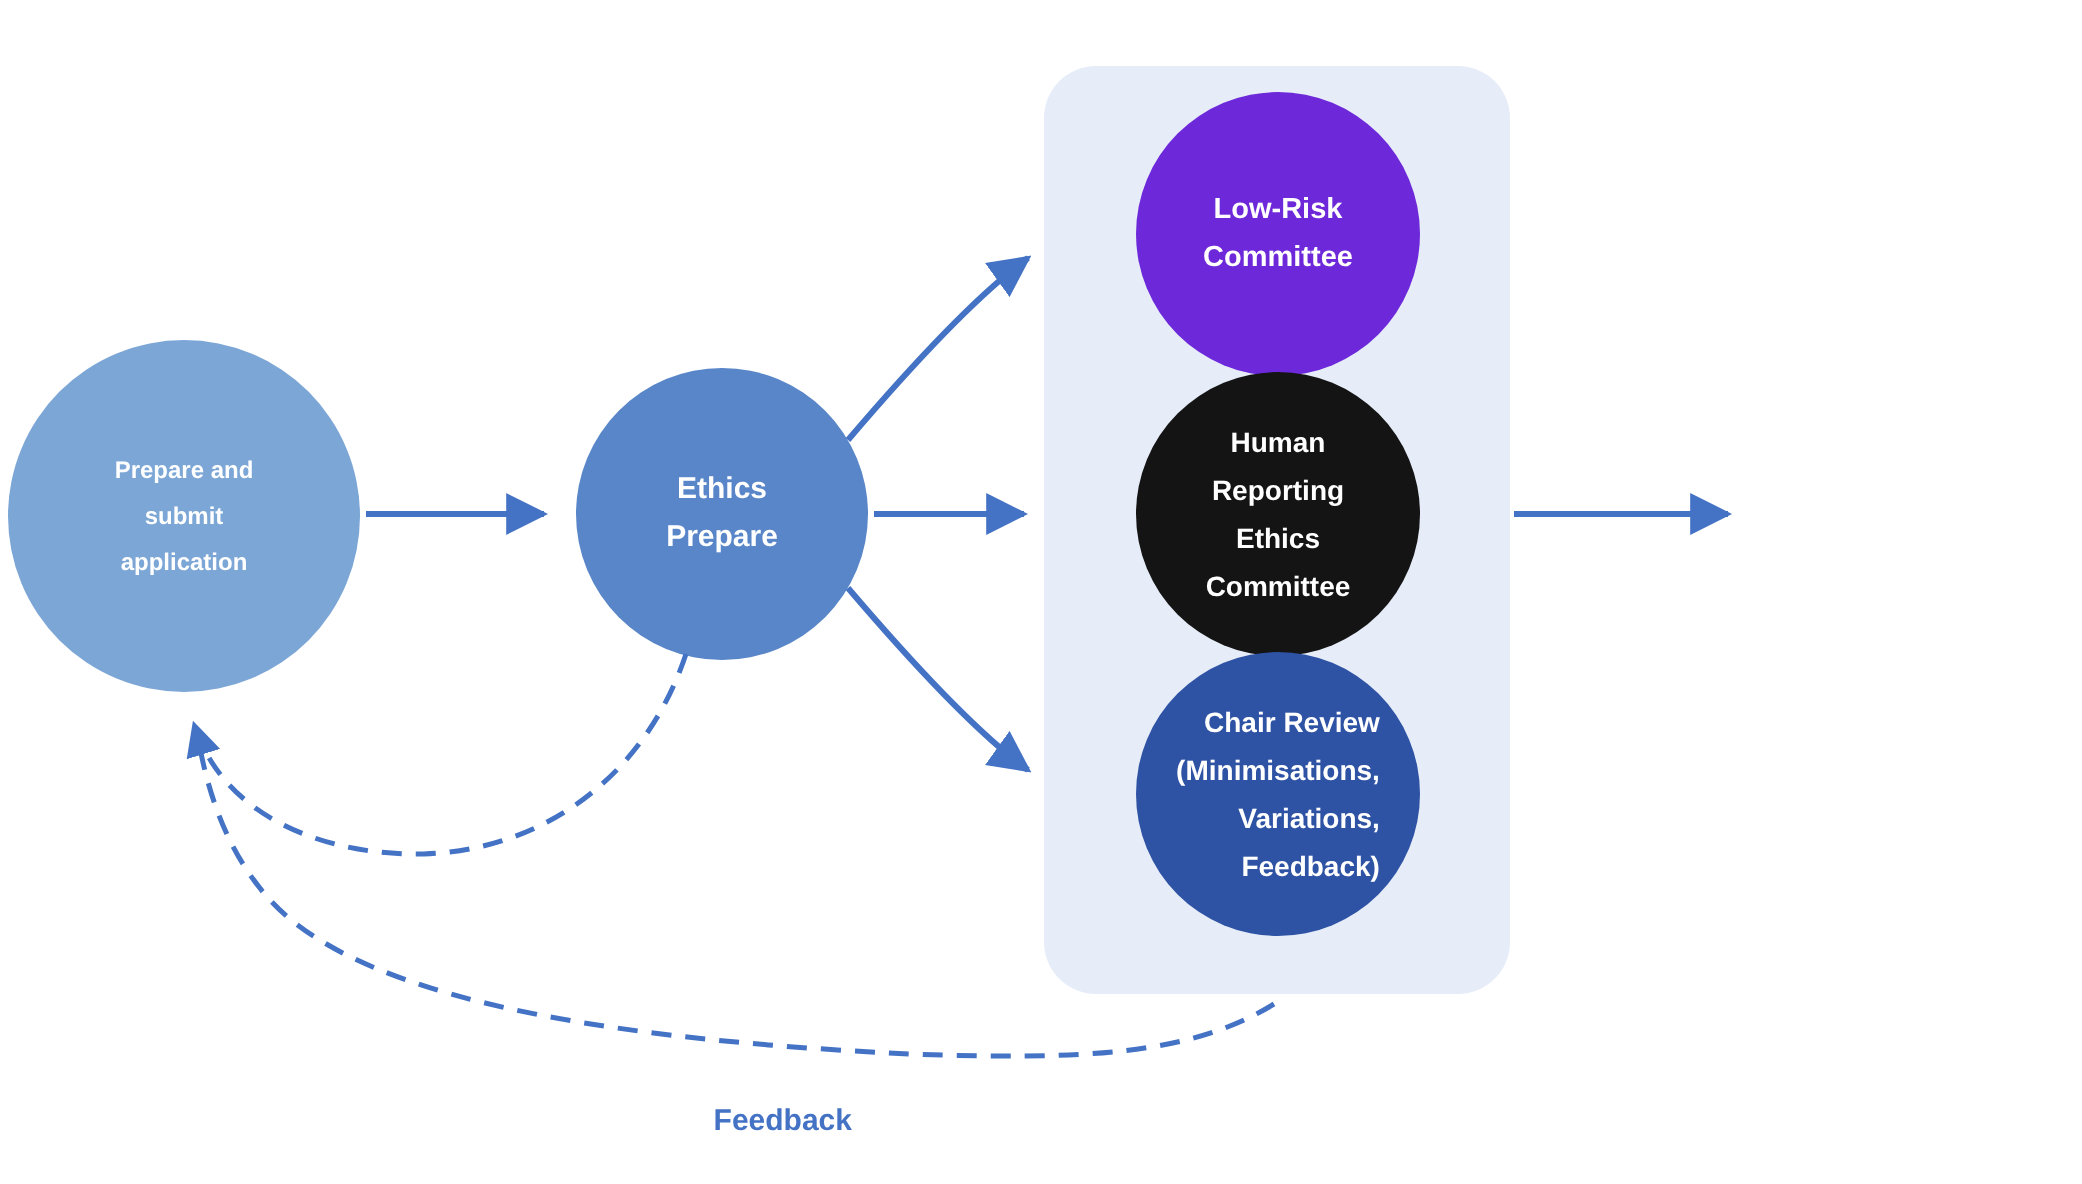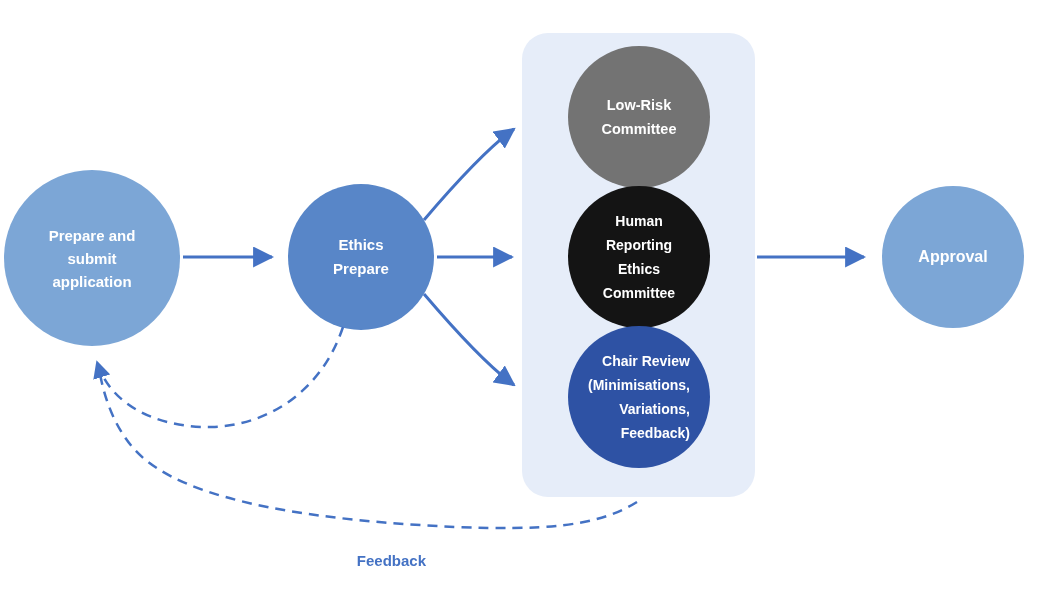--- a/index.html
+++ b/index.html
@@ -10,21 +10,21 @@
   .panel{
     position:absolute;left:522px;top:33px;width:233px;height:464px;
     border-radius:26px;background:#E6EDF9;
   }
   .node{
     position:absolute;border-radius:50%;
     display:flex;align-items:center;justify-content:center;text-align:center;
     color:#ffffff;font-weight:bold;
   }
   .node .label span{display:block;}
-  .node-prepare{left:4px;top:170px;width:176px;height:176px;font-size:15px;line-height:23px;}
+  .node-prepare{left:4px;top:170px;width:176px;height:176px;font-size:12px;line-height:23px;}
   .node-ethics{left:288px;top:184px;width:146px;height:146px;font-size:15px;line-height:24px;}
   .node-lowrisk{left:568px;top:46px;width:142px;height:142px;font-size:14.5px;line-height:24px;}
   .node-hrec{left:568px;top:186px;width:142px;height:142px;font-size:14px;line-height:24px;}
   .node-chair{left:568px;top:326px;width:142px;height:142px;font-size:14px;line-height:24px;}
   .node-approval{left:882px;top:186px;width:142px;height:142px;font-size:16px;}
   .arrows{position:absolute;left:0;top:0;width:1041px;height:592px;pointer-events:none;}
   .feedback-label{
     position:absolute;left:306px;top:552px;width:120px;text-align:right;
     color:#4472C4;font-size:15px;font-weight:bold;
   }
@@ -44,21 +44,21 @@
     </div>
   </div>
 
   <div class="node node-ethics" style="background: rgb(88, 134, 200);">
     <div class="label">
       <span>Ethics</span>
       <span>Prepare</span>
     </div>
   </div>
 
-  <div class="node node-lowrisk" style="background: #737373;">
+  <div class="node node-lowrisk" style="background: #6d28d9;">
     <div class="label">
       <span>Low-Risk</span>
       <span>Committee</span>
     </div>
   </div>
 
   <div class="node node-hrec" style="background: rgb(20, 20, 20); text-align: center;">
     <div class="label">
       <span>Human</span>
       <span>Reporting</span>
@@ -69,25 +69,20 @@
 
   <div class="node node-chair" style="background: rgb(46, 82, 164); text-align: right;">
     <div class="label">
       <span>Chair Review</span>
       <span>(Minimisations,</span>
       <span>Variations,</span>
       <span>Feedback)</span>
     </div>
   </div>
 
-  <div class="node node-approval" style="background: rgb(124, 166, 214);">
-    <div class="label">
-      <span>Approval</span>
-    </div>
-  </div>
 
   <svg class="arrows" viewBox="0 0 1041 592" xmlns="http://www.w3.org/2000/svg">
     <defs>
       <marker id="ah" viewBox="0 0 10 10" refX="9" refY="5" markerWidth="7" markerHeight="7" orient="auto">
         <path d="M0,0 L10,5 L0,10 z" fill="#4472C4"></path>
       </marker>
     </defs>
 
     <path d="M 183 257 L 272 257" fill="none" stroke="#4472C4" stroke-width="3" marker-end="url(#ah)"></path>
 

